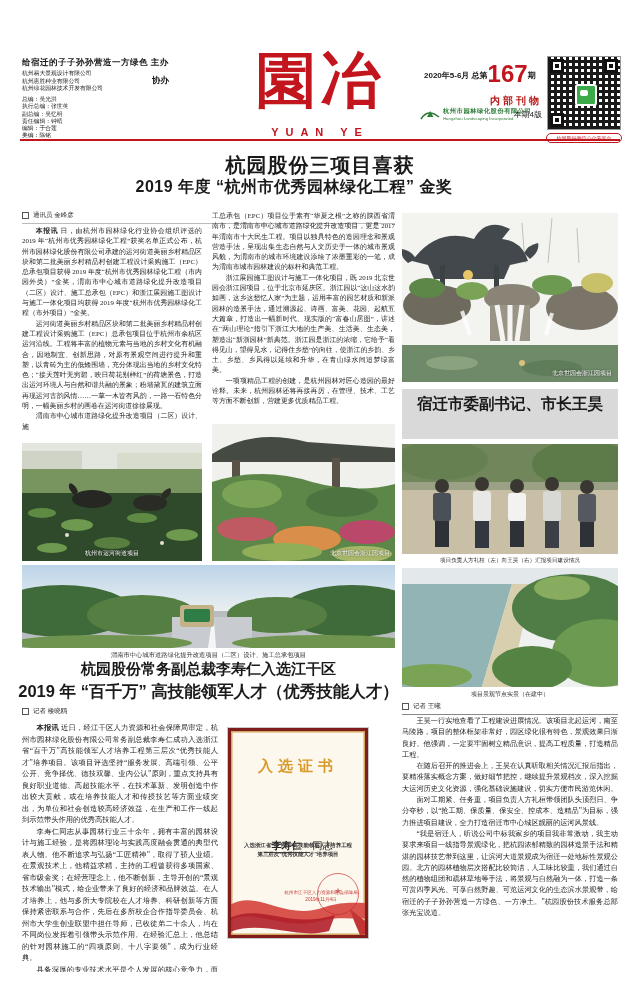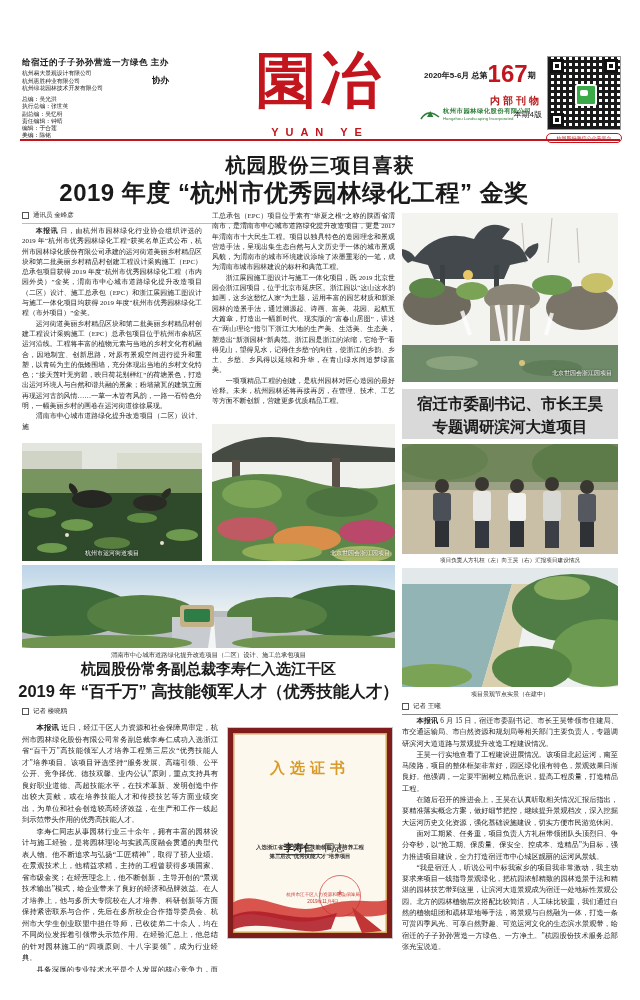--- a/index.html
+++ b/index.html
@@ -31,21 +31,21 @@
                        repeating-linear-gradient(90deg,#1a1a1a 0 3px,#fff 3px 6px);}
   .finder{position:absolute;width:14px;height:14px;background:#fff;border:3px solid #111;box-sizing:border-box;}
   .finder::after{content:"";position:absolute;left:2px;top:2px;width:4px;height:4px;background:#111;}
   .qr-center{position:absolute;left:27px;top:27px;width:18px;height:18px;background:#3bab4a;border-radius:3px;
              border:2px solid #fff;}
   .qr-center::after{content:"";position:absolute;left:3px;top:4px;width:8px;height:6px;background:#fff;border-radius:2px;}
   .qr-label{margin-top:3px;border:1px solid #c3151d;border-radius:5px;color:#c3151d;font-size:5px;
             text-align:center;padding:1px 0;}
   
   .h1a{left:0;top:152px;width:640px;text-align:center;font-size:20px;font-weight:bold;letter-spacing:1px;}
-  .h1b{left:0;top:177px;width:588px;text-align:center;font-size:24px;font-weight:bold;letter-spacing:.5px;}
+  .h1b{left:0;top:177px;width:588px;text-align:center;font-size:16px;font-weight:bold;letter-spacing:.5px;}
   .byline{font-size:6.5px;color:#333;display:flex;align-items:center;gap:4px;}
   .byl-sq{width:5px;height:5px;border:1px solid #555;display:inline-block;}
   .byline1{left:22px;top:211px;width:373px;border-bottom:.5px solid #bbb;padding-bottom:3px;}
   
   .art{font-family:"Liberation Serif",serif;text-align:justify;color:#1c1c1c;overflow:hidden;}
   .art p{margin:0;text-indent:2em;}
   .art p.cont{text-indent:0;}
   .lead{font-weight:bold;}
   .a1c1{left:22px;top:226px;width:180px;height:214px;font-size:6.9px;line-height:10.3px;}
   .a1c2{left:212px;top:211px;width:183px;height:210px;font-size:6.9px;line-height:10.3px;}
@@ -66,22 +66,22 @@
   .photo5{left:402px;top:568px;width:216px;height:119px;}
   .cap2{left:402px;top:690px;width:216px;text-align:center;font-size:6px;color:#333;}
   .byline2{left:402px;top:702px;width:216px;border-bottom:.5px solid #888;padding-bottom:3px;}
   .a2{left:402px;top:716px;width:216px;height:252px;font-size:7.2px;line-height:11.3px;}
   
   .h3a{left:10px;top:660px;width:397px;text-align:center;font-size:15px;font-weight:bold;}
   .h3b{left:10px;top:681px;width:397px;text-align:center;font-size:16.5px;font-weight:bold;}
   .byline3{left:22px;top:707px;width:373px;padding-bottom:3px;}
   .a3{left:22px;top:722px;width:196px;height:250px;font-size:7.3px;line-height:11.5px;}
   
-  .cert{left:228px;top:728px;width:164px;height:210px;background:#fdf8ee;box-sizing:border-box;
-        border:5px solid #7f1d1d;box-shadow:0 0 0 1px #c9c9c9,inset 0 0 0 1.5px #d2a85e;overflow:hidden;padding-left:20px;}
+  .cert{left:228px;top:728px;width:140px;height:210px;background:#fdf8ee;box-sizing:border-box;
+        border:3px solid #7f1d1d;box-shadow:0 0 0 1px #c9c9c9,inset 0 0 0 1.5px #d2a85e;overflow:hidden;padding-left:20px;}
   .cert-title{position:absolute;left:0;top:26px;width:100%;text-align:center;font-size:15px;font-weight:bold;
               color:#d89a28;letter-spacing:5px;font-family:"Liberation Serif",serif;}
   .cert-name{position:absolute;left:0;top:72px;width:100%;text-align:center;font-size:10px;color:#222;margin-top:36px;}
   .cert-name .nm{border-bottom:1px solid #444;padding:0 8px 1px;font-weight:bold;}
   .cert-body{position:absolute;left:6px;top:110px;width:calc(100% - 12px);text-align:center;
              font-size:5.4px;line-height:9px;color:#333;font-weight:bold;}
   .cert-issuer{position:absolute;left:30px;top:158px;width:120px;text-align:center;font-size:4.6px;
                line-height:7px;color:#c3332e;z-index:2;}
   .seal{position:absolute;left:86px;top:142px;width:40px;height:40px;border:1.6px solid rgba(200,40,45,.65);
         border-radius:50%;z-index:1;}
@@ -249,21 +249,20 @@
     <rect x="158" y="40" width="34" height="22" rx="3" fill="#c3b288"></rect>
     <rect x="162" y="44" width="26" height="13" rx="2" fill="#2e7d46"></rect>
     <ellipse cx="80" cy="78" rx="90" ry="8" fill="#6f944f"></ellipse>
     <ellipse cx="300" cy="78" rx="90" ry="8" fill="#6f944f"></ellipse>
   </svg>
 </div>
 <div class="abs capW">渭南市中心城市道路绿化提升改造项目（二区）设计、施工总承包项目</div>
 
 <div class="abs h2box">
   <div>宿迁市委副书记、市长王昊</div>
-  <div>专题调研滨河大道项目</div>
 </div>
 
 <div class="abs photo photo4">
   <svg width="216" height="110" viewBox="0 0 216 110">
     <rect width="216" height="110" fill="#c9bfa6"></rect>
     <rect width="216" height="42" fill="#71875b"></rect>
     <ellipse cx="180" cy="20" rx="50" ry="24" fill="#5d7a49"></ellipse>
     <ellipse cx="40" cy="16" rx="46" ry="20" fill="#668052"></ellipse>
     <rect x="0" y="38" width="216" height="8" fill="#9aa184"></rect>
     <g>
@@ -301,22 +300,20 @@
   </svg>
 </div>
 <div class="abs cap2">项目景观节点实景（在建中）</div>
 
 <div class="abs byline byline2">
   <span class="byl-sq"></span>
   <span>记者  王曦</span>
 </div>
 
 <div class="abs art a2">
-  <p><span class="lead">本报讯</span>
-     <span>6 月 15 日，宿迁市委副书记、市长王昊带领市住建局、市交通运输局、市自然资源和规划局等相关部门主要负责人，专题调研滨河大道道路与景观提升改造工程建设情况。</span></p>
   <p>王昊一行实地查看了工程建设进展情况。该项目北起运河，南至马陵路，项目的整体框架非常好，园区绿化很有特色，景观效果日渐良好。他强调，一定要牢固树立精品意识，提高工程质量，打造精品工程。</p>
   <p>在随后召开的推进会上，王昊在认真听取相关情况汇报后指出，要精准落实概念方案，做好细节把控，继续提升景观档次，深入挖掘大运河历史文化资源，强化基础设施建设，切实方便市民游览休闲。</p>
   <p>面对工期紧、任务重，项目负责人方礼桓带领团队头顶烈日、争分夺秒，以“抢工期、保质量、保安全、控成本、造精品”为目标，强力推进项目建设，全力打造宿迁市中心城区靓丽的运河风景线。</p>
   <p>“我是宿迁人，听说公司中标我家乡的项目我非常激动，我主动要求来项目一线指导景观绿化，把杭园浓郁精致的园林造景手法和精湛的园林技艺带到这里，让滨河大道景观成为宿迁一处地标性景观公园。北方的园林植物层次搭配比较简洁，人工味比较重，我们通过自然的植物组团和疏林草地等手法，将景观与自然融为一体，打造一条可赏四季风光、可享自然野趣、可览运河文化的生态滨水景观带，给宿迁的子子孙孙营造一方绿色、一方净土。”杭园股份技术服务总部张光宝说道。</p>
 </div>
 
 <div class="abs h3a">杭园股份常务副总裁李寿仁入选江干区</div>
 <div class="abs h3b">2019 年 “百千万” 高技能领军人才（优秀技能人才）</div>
 
 <div class="abs byline byline3">

